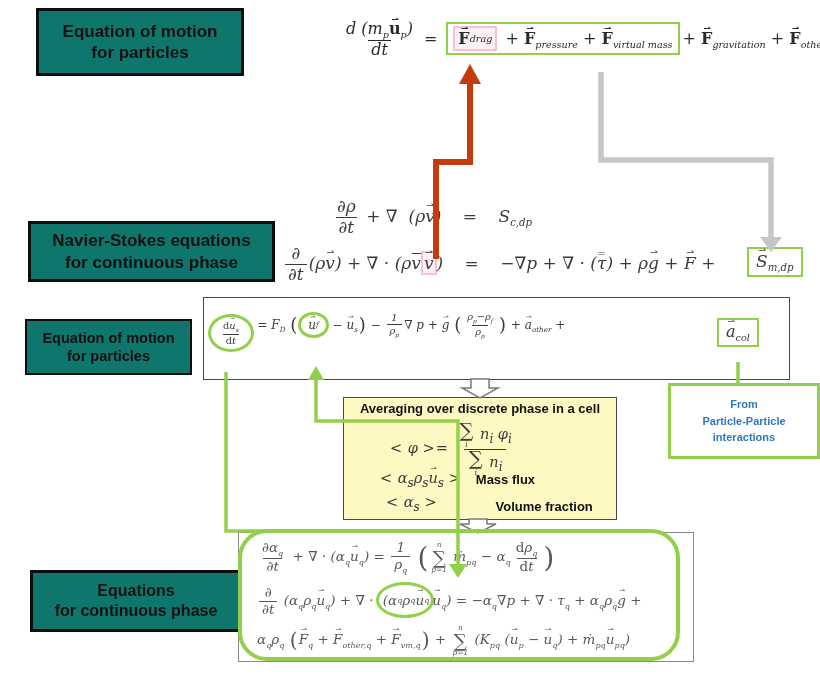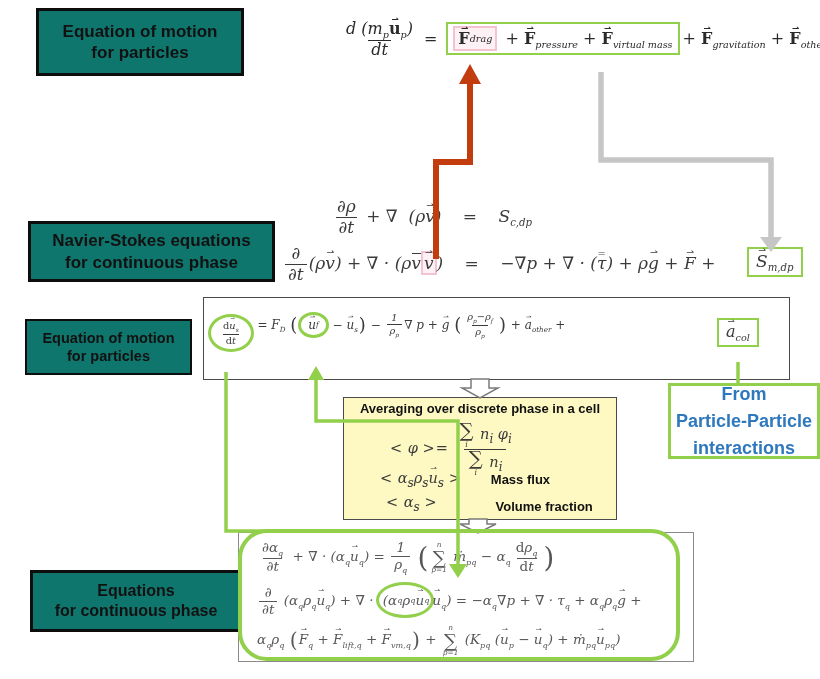--- a/index.html
+++ b/index.html
@@ -60,21 +60,21 @@
           background:#fef9c3;z-index:4;}
   .avgbox .ttl{position:absolute;left:0;right:0;top:3px;text-align:center;font-weight:bold;
                font-size:13px;color:#111;font-style:normal;font-family:"Liberation Sans","DejaVu Sans",sans-serif;}
   .avg-eq{position:absolute;font-family:"DejaVu Serif","Liberation Serif",serif;font-style:italic;
           color:#3b3b3b;white-space:nowrap;font-size:14.5px;}
   .avg-lab{font-weight:bold;font-style:normal;color:#111;font-size:13px;
            font-family:"Liberation Sans","DejaVu Sans",sans-serif;}
   .graybox{position:absolute;left:238px;top:532px;width:454px;height:128px;border:1.5px solid #8a8a8a;
            background:#fff;z-index:3;}
   .frombox{position:absolute;left:668px;top:383px;width:146px;height:70px;border:3px solid var(--green);
-           background:#fff;color:var(--blue);font-weight:bold;font-size:18px;line-height:1.5;
+           background:#fff;color:var(--blue);font-weight:bold;font-size:11px;line-height:1.5;
            display:flex;flex-direction:column;justify-content:center;align-items:center;text-align:center;z-index:6;}
   .botline{color:#575757;font-size:13.5px;}
 </style>
 </head>
 <body>
 
 <div class="canvas">
 
   <div class="eqbox"></div>
   <div class="graybox"></div>
@@ -158,21 +158,21 @@
                 <span class="lo">i</span>
               </span> n<sub>i</sub> φ<sub>i</sub></span>
             <span class="fb"><span class="sum">
                 <span class="sig">∑</span>
                 <span class="lo">i</span>
               </span> n<sub>i</sub></span>
           </span></span>
     </div>
     <div class="avg-eq" style="left:36px;top:72px;display:flex;align-items:center;">
       <span><span class="ang">&lt;</span> α<sub>s</sub>ρ<sub>s</sub><span class="vec">u</span><sub>s</sub> <span class="ang">&gt;</span></span>
-      <span class="avg-lab" style="margin-left:29px;">Mass flux</span>
+      <span class="avg-lab" style="margin-left:14px;">Mass flux</span>
     </div>
     <div class="avg-eq" style="left:42px;top:96px;display:flex;align-items:flex-end;">
       <span><span class="ang">&lt;</span> α<sub>s</sub> <span class="ang">&gt;</span></span>
       <span class="avg-lab" style="margin-left:58px;">Volume fraction</span>
     </div>
   </div>
 
   <div class="frombox">
     <div>From</div>
     <div>Particle-Particle</div>
@@ -195,21 +195,21 @@
           <span class="fb"><span class="rm">d</span>t</span>
         </span><span class="bp2">)</span></span>
   </div>
   <div class="eq botline" style="left:257px;top:585px;">
     <span><span class="frac">
           <span class="fx">∂</span>
           <span class="fb">∂t</span>
         </span> (α<sub>q</sub>ρ<sub>q</sub><span class="vec">u</span><sub>q</sub>) + ∇ · <span class="gcirc2">(α<sub>q</sub>ρ<sub>q</sub><span class="vec">u</span><sub>q</sub></span><span class="vec">u</span><sub>q</sub>) = −α<sub>q</sub>∇p + ∇ · τ<sub>q</sub> + α<sub>q</sub>ρ<sub>q</sub><span class="vec">g</span> +</span>
   </div>
   <div class="eq botline" style="left:257px;top:624px;">
-    <span>α<sub>q</sub>ρ<sub>q</sub> <span class="bp">(</span><span class="vec">F</span><sub>q</sub> + <span class="vec">F</span><sub>lift,q</sub> + <span class="vec">F</span><sub>vm,q</sub><span class="bp">)</span> + <span class="sum">
+    <span>α<sub>q</sub>ρ<sub>q</sub> <span class="bp">(</span><span class="vec">F</span><sub>q</sub> + <span class="vec">F</span><sub>other,q</sub> + <span class="vec">F</span><sub>vm,q</sub><span class="bp">)</span> + <span class="sum">
           <span class="hi">n</span>
           <span class="sig">∑</span>
           <span class="lo">p=1</span>
         </span> (K<sub>pq</sub> (<span class="vec">u</span><sub>p</sub> − <span class="vec">u</span><sub>q</sub>) + ṁ<sub>pq</sub><span class="vec">u</span><sub>pq</sub>)</span>
   </div>
 
   <svg class="overlay" width="820" height="679" viewBox="0 0 820 679">
 
     <polyline points="436,259 436,162 470,162 470,82" fill="none" stroke="#c23c0e" stroke-width="6"></polyline>
     <polygon points="470,64 459,84 481,84" fill="#c23c0e"></polygon>

